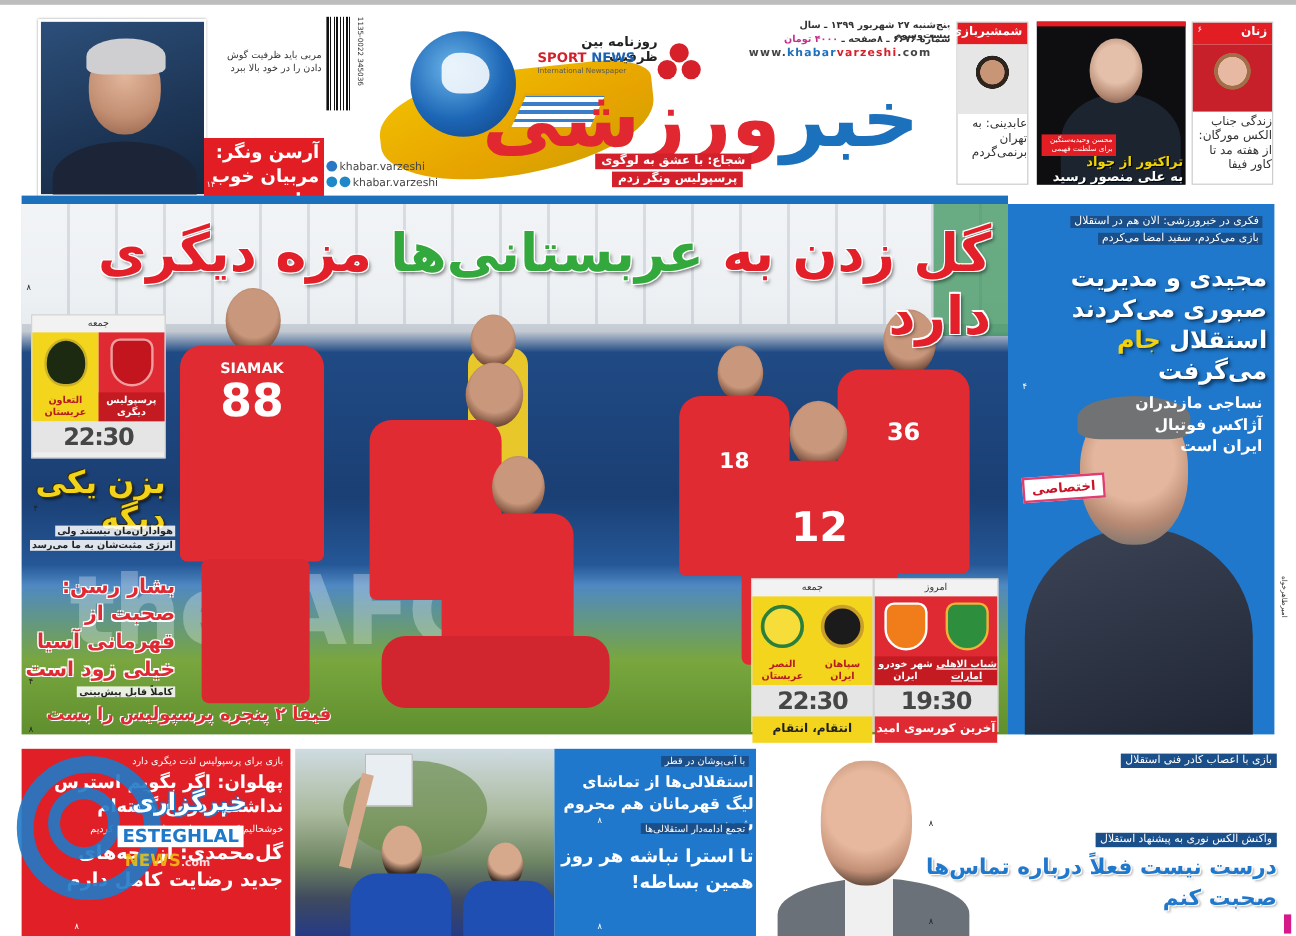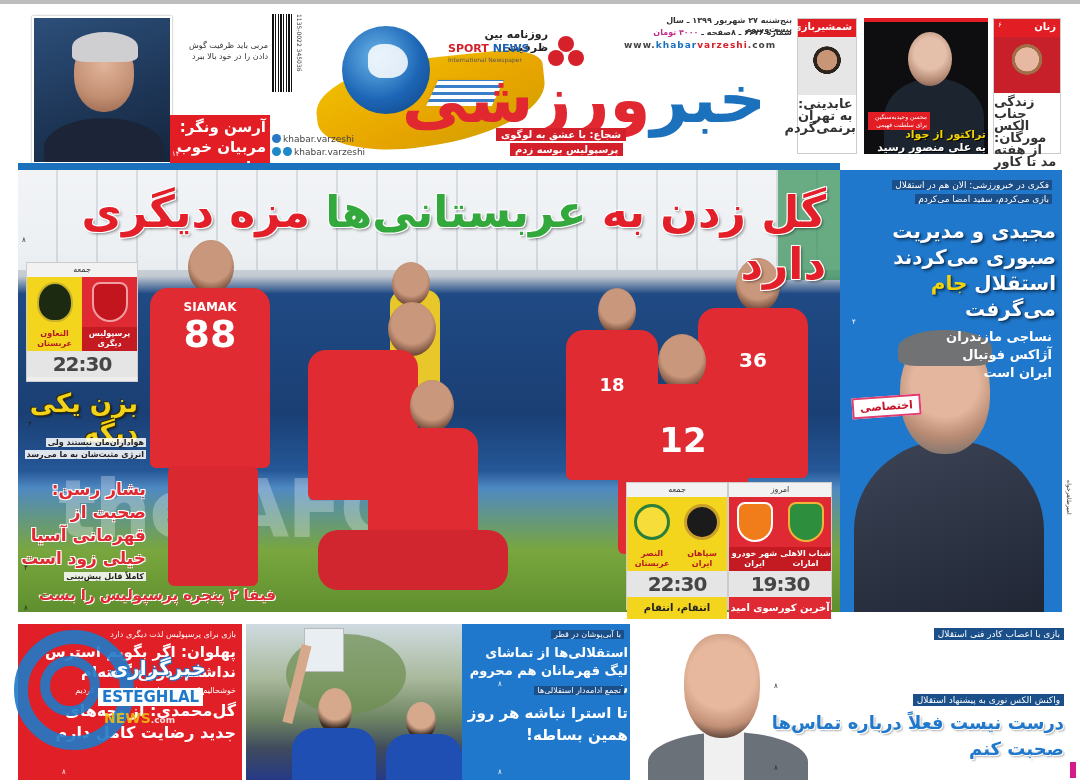--- a/index.html
+++ b/index.html
@@ -56,21 +56,21 @@
   .issue-line2 .price { color: #c2308e; }
   .issue-url { left: 624px; top: 40px; font-size: 9px; letter-spacing: 1px; color: #444; font-weight: bold; direction: ltr; }
   .issue-url .blue { color: #1c71bd; }
   .issue-url .red { color: #d6202a; }
 
   
   .teaser { background: #fff; border: 1px solid #ccc; }
   .teaser-label { background: #e31d24; color: #fff; font-size: 10px; font-weight: bold; padding: 2px 4px; height: 18px; display: flex; justify-content: space-between; }
   .teaser-label .pg { font-size: 7px; font-weight: normal; }
   .teaser-img { width: 100%; }
-  .teaser-cap { font-size: 13px; line-height: 12px; font-weight: bold; color: #333; text-align: left; padding-top: 3px; }
+  .teaser-cap { font-size: 10px; line-height: 12px; font-weight: normal; color: #333; text-align: right; padding-top: 3px; }
 
   .tz-women { left: 993px; top: 18px; width: 68px; height: 136px; }
   .tz-women .teaser-img { height: 56px; background: radial-gradient(circle at 50% 40%, #e7b9a2 0 25%, #a46d49 26% 32%, #c7202a 33% 100%); }
   .tz-sword { left: 797px; top: 18px; width: 60px; height: 136px; }
   .tz-sword .teaser-img { height: 58px; background: radial-gradient(circle at 50% 40%, #c89577 0 22%, #2e241e 23% 30%, #e6e6e6 31% 100%); }
   .tz-center { left: 864px; top: 18px; width 124px; width: 124px; height: 136px; background: #0e0e10; overflow: hidden; border-top: 4px solid #e31d24; }
   .tz-center-head { left: 44px; top: 10px; width: 44px; height: 54px; border-radius: 50%; background: radial-gradient(circle at 50% 40%, #e4bfa9 0 40%, #b38872 70%, #5f463a 100%); }
   .tz-center-body { left: 20px; top: 56px; width: 100px; height: 80px; border-radius: 50% 50% 0 0; background: #1c2430; }
   .tz-center-kicker { left: 4px; top: 90px; background: #e31d24; color: #fff; font-size: 6px; padding: 1px 3px; line-height: 8px; width: 62px; }
   .tz-center-title { left: 2px; top: 106px; width: 120px; font-size: 11px; font-weight: bold; color: #f0d300; line-height: 13px; text-shadow: 1px 1px 0 #000; }
@@ -222,21 +222,21 @@
 <div class="abs issue-line1 rtl">پنج‌شنبه ۲۷ شهریور ۱۳۹۹ ـ سال بیست‌وسوم</div>
 <div class="abs issue-line2 rtl">
   <span>شماره ۶۶۷۶ ـ ۸صفحه ـ</span>
   <span class="price">۴۰۰۰ تومان</span>
 </div>
 <div class="abs issue-url">
   <span>www.</span><span class="blue">khabar</span><span class="red">varzeshi</span><span>.com</span>
 </div>
 
 <div class="abs shoja">شجاع: با عشق به لوگوی</div>
-<div class="abs shoja2">پرسپولیس بوسه زدم</div>
+<div class="abs shoja2">پرسپولیس ونگر زدم</div>
 
 <div class="abs teaser tz-women">
   <div class="teaser-label">
     <span>زنان</span>
     <span class="pg">۶</span>
   </div>
   <div class="teaser-img"></div>
   <div class="teaser-cap">زندگی جناب الکس مورگان: از هفته مد تا کاور فیفا</div>
 </div>
 
@@ -357,21 +357,21 @@
   <div class="mbox-foot" style="background:#f3d51d;color:#222;">انتقام، انتقام</div>
 </div>
 
 <div class="abs mbox mb-r2">
   <div class="mbox-day">امروز</div>
   <div class="mbox-row" style="background:#e02a33;">
     <div class="mbox-team">
       <div class="mbox-logo">
         <div class="crest" style="background:#2d8f3e;border:2px solid #f0b33a;"></div>
       </div>
-      <div class="mbox-name" style="color:#fff;background:#c41a22;">شباب الاهلی امارات</div>
+      <div class="mbox-name" style="color:#fff;background:#c41a22;text-decoration:underline;">شباب الاهلی امارات</div>
     </div>
     <div class="mbox-team">
       <div class="mbox-logo">
         <div class="crest" style="background:#f07d1a;border:2px solid #fff;"></div>
       </div>
       <div class="mbox-name" style="color:#fff;background:#c41a22;">شهر خودرو ایران</div>
     </div>
   </div>
   <div class="mbox-time">19:30</div>
   <div class="mbox-foot" style="background:#e02a33;color:#fff;">آخرین کورسوی امید</div>

